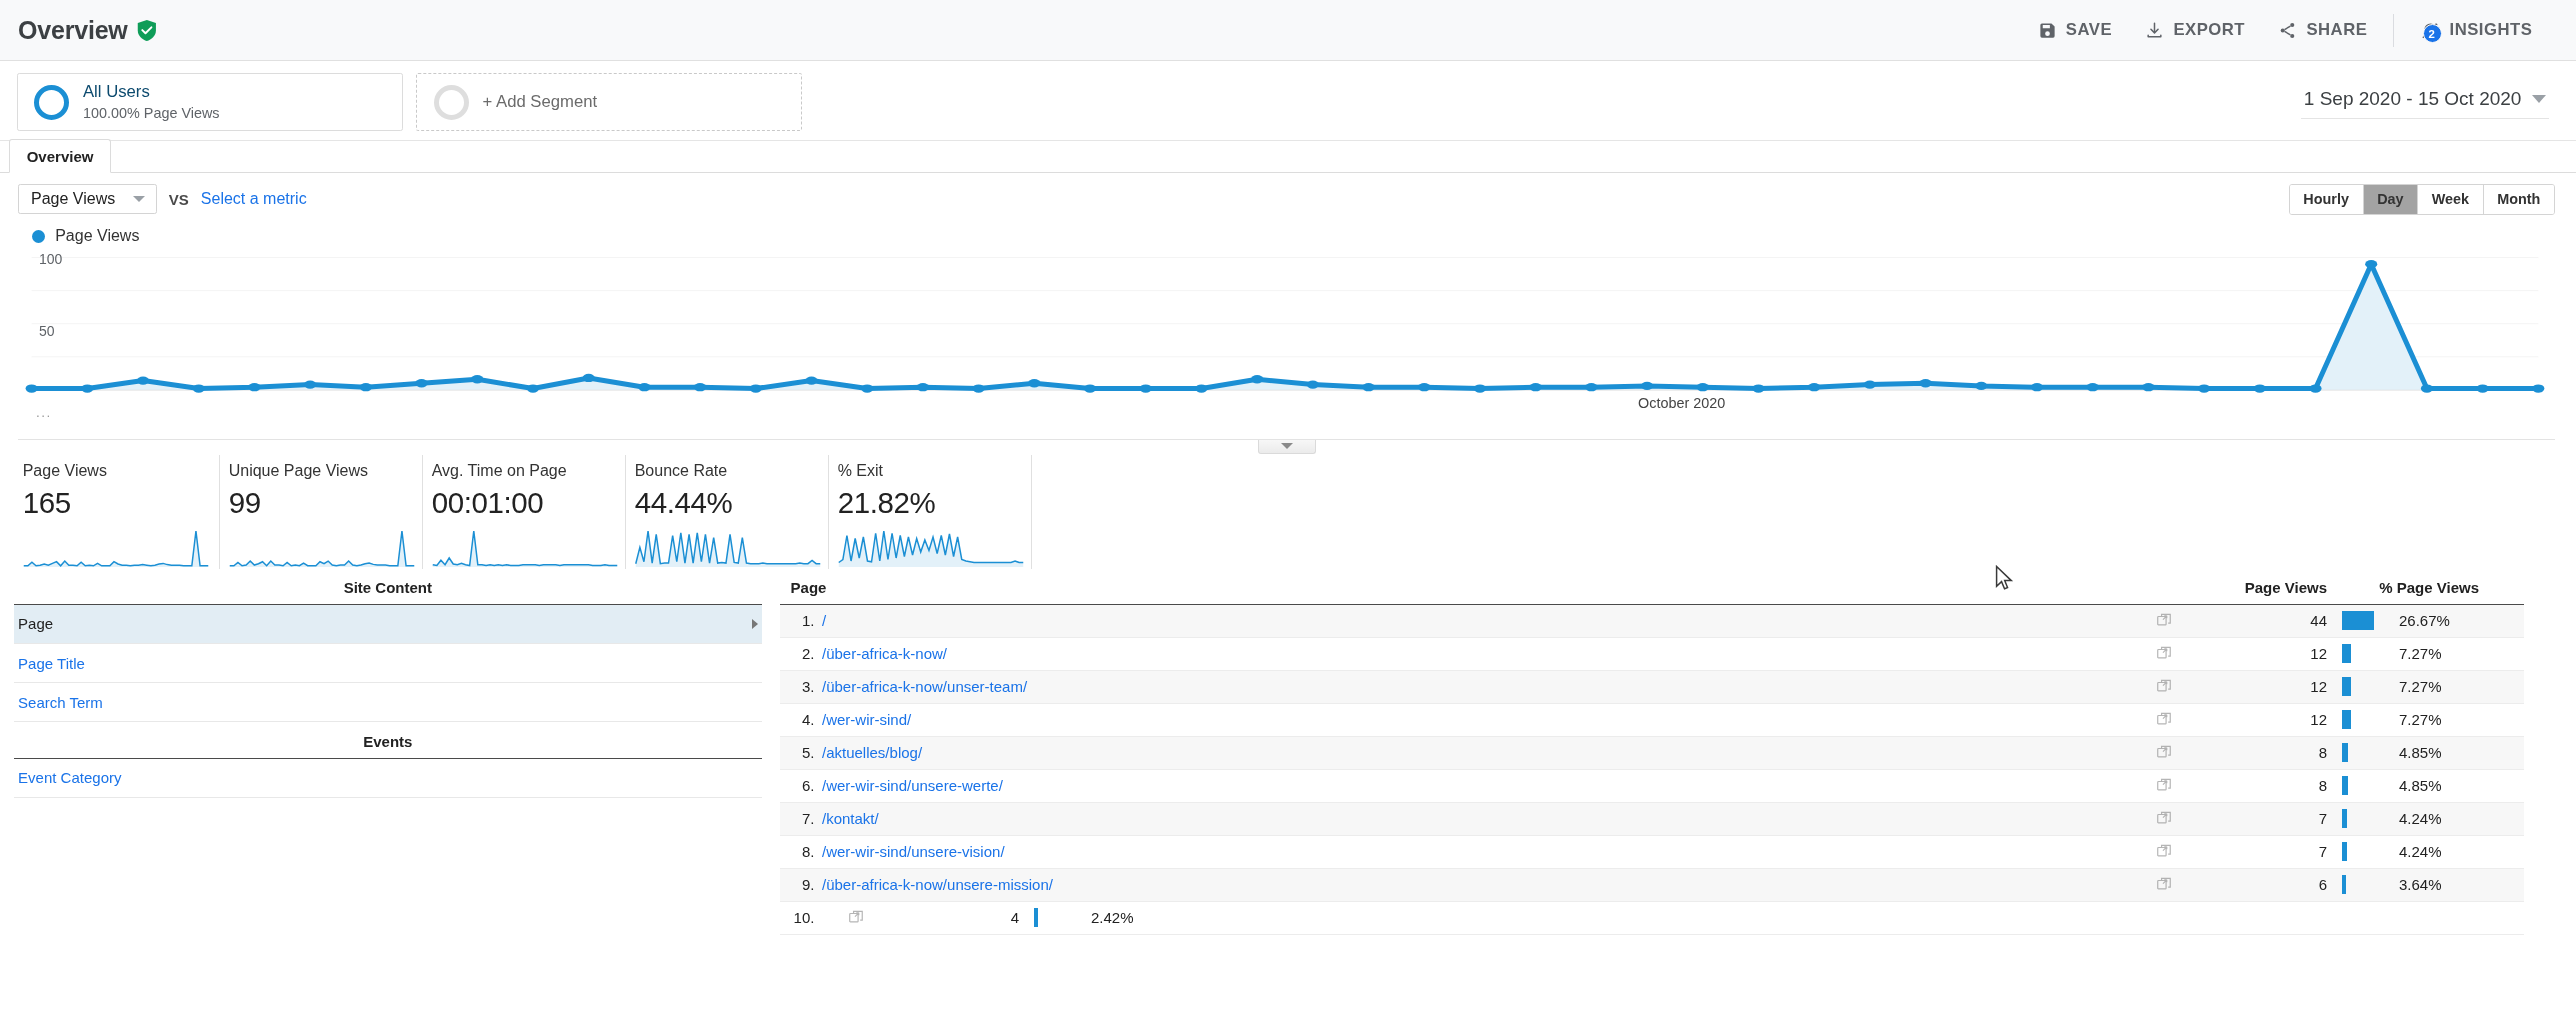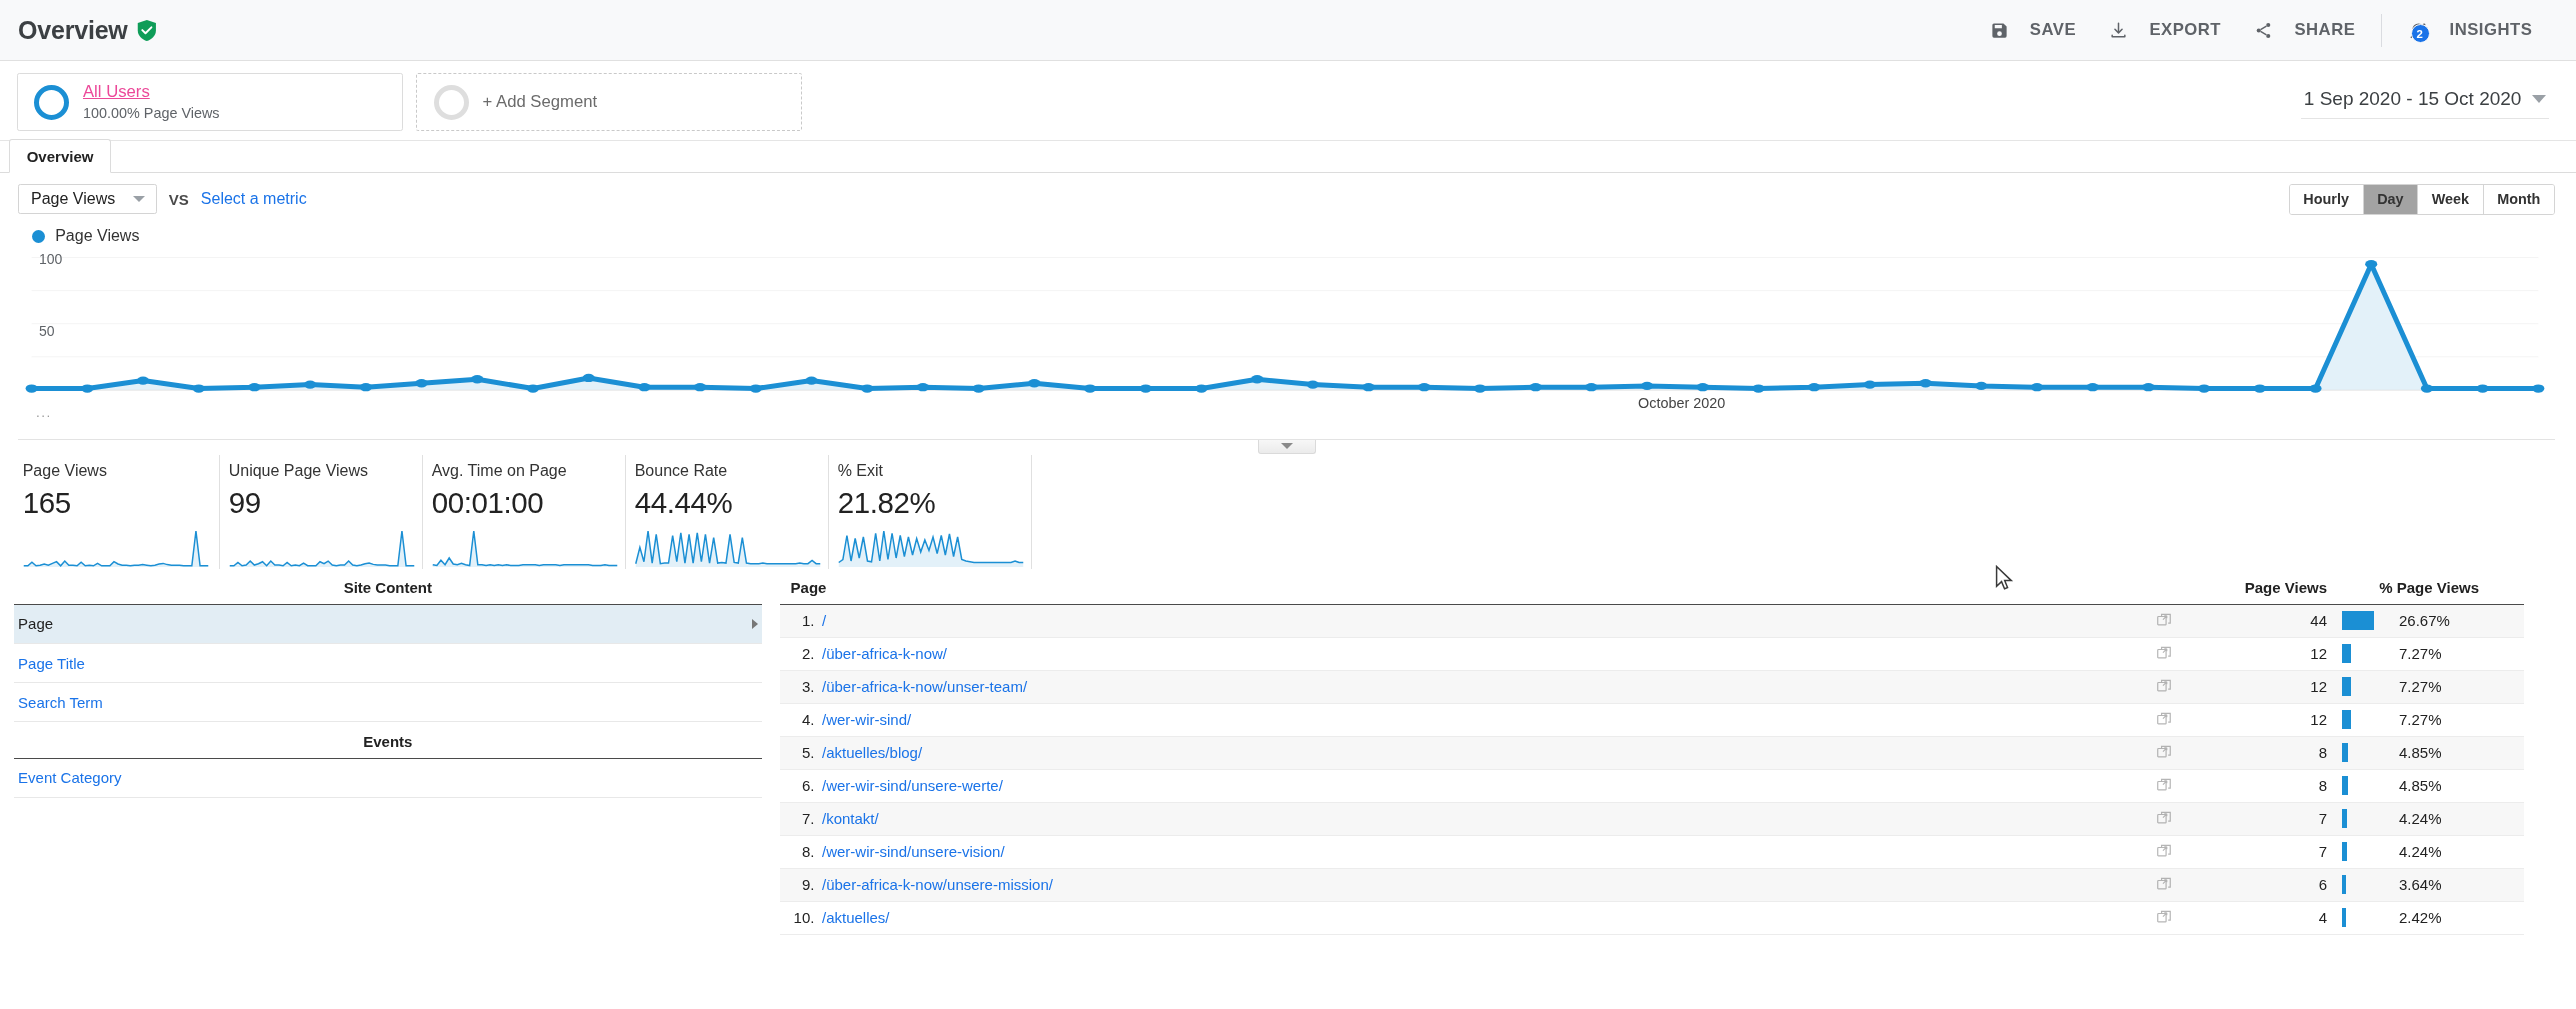--- a/index.html
+++ b/index.html
@@ -18,21 +18,21 @@
     border-bottom: 0.8px solid #e0e0e0;
     display: flex; align-items: center; justify-content: space-between;
     padding: 0 27px 0 18px;
   }
   .title-wrap { display: flex; align-items: center; gap: 9px; }
   .page-title { font-size: 25px; font-weight: bold; color: #3c4043; letter-spacing:-0.2px; }
   .shield { width: 19.7px; height: 23px; position: relative; }
   .shield svg { display:block; }
   .top-actions { display: flex; align-items: center; gap: 0px; }
   .top-action {
-    display: flex; align-items: center; gap: 21px;
+    display: flex; align-items: center; gap: 9px;
     padding: 0 16.7px; height: 45px; cursor: pointer;
     color: #5f6368; font-size: 16.7px; font-weight: bold; letter-spacing: 0.5px;
   }
   .top-action .ic { display:flex; align-items:center; }
   .divider-v { width: 0.8px; height: 33px; background: #dadce0; margin: 0 9px; }
   .insights-wrap { position: relative; }
   .badge {
     position: absolute; left: 19.7px; top: 16.7px;
     background: #1a73e8; color: #fff; border-radius: 50%;
     width: 19px; height: 19px; font-size: 11.4px; font-weight: bold;
@@ -48,21 +48,21 @@
   }
   .segments { display: flex; gap: 13.6px; }
   .segment-card {
     width: 386px; height: 58px; border: 0.8px solid #dcdcdc; border-radius: 2.3px;
     display: flex; align-items: center; padding: 0 16.7px; gap: 13.6px;
     background: #fff; cursor: pointer;
   }
   .segment-card.add { border: 0.8px dashed #c9c9c9; }
   .ring { width: 35px; height: 35px; border-radius: 50%; border: 5.3px solid #1b8fd4; flex: none; }
   .ring.grey { border-color: #dedede; }
-  .seg-name { font-size: 16.7px; color: #ec4899; line-height: 1.35; text-decoration: underline; }
+  .seg-name { font-size: 16.7px; color: #0c4a6e; line-height: 1.35; }
   .seg-sub { font-size: 14.4px; color: #5f6368; line-height: 1.35; }
   .seg-add-label { font-size: 16.7px; color: #6b6b6b; }
   .daterange {
     display:flex; align-items:center; gap:10.6px; cursor: pointer;
     border-bottom: 1.5px solid #e4e4e4; padding: 4.5px 3px 7.6px 3px;
     margin-top: 10.6px;
   }
   .daterange-text { font-size: 19px; color: #3c4043; }
   .caret-dn { width: 0; height: 0; border-left: 7.6px solid transparent; border-right: 7.6px solid transparent; border-top: 8.3px solid #9aa0a6; }
 
@@ -560,21 +560,20 @@
             <div class="td-pv">6</div>
             <div class="td-pct">
               <span class="pct-bar-slot">
                 <span class="pct-bar" style="width:4.3px"></span>
               </span>
               <span class="pct-text">3.64%</span>
             </div>
           </div>
           <div class="trow">
             <div class="td-rank">10.</div>
-            <div class="td-page">/aktuelles/</div>
             <div class="td-icon">
               <svg width="16.7" height="16.7" viewBox="0 0 24 24" fill="none" stroke="#7a7a7a" stroke-width="1.7">
                 <rect x="2.5" y="6.5" width="12" height="12" rx="1"></rect>
                 <path d="M8 6.5V3.5h12.5V16h-3"></path>
                 <path d="M10 11l5.5-5.5M15.5 5.5h-3.6M15.5 5.5v3.6"></path>
               </svg>
             </div>
             <div class="td-pv">4</div>
             <div class="td-pct">
               <span class="pct-bar-slot">

